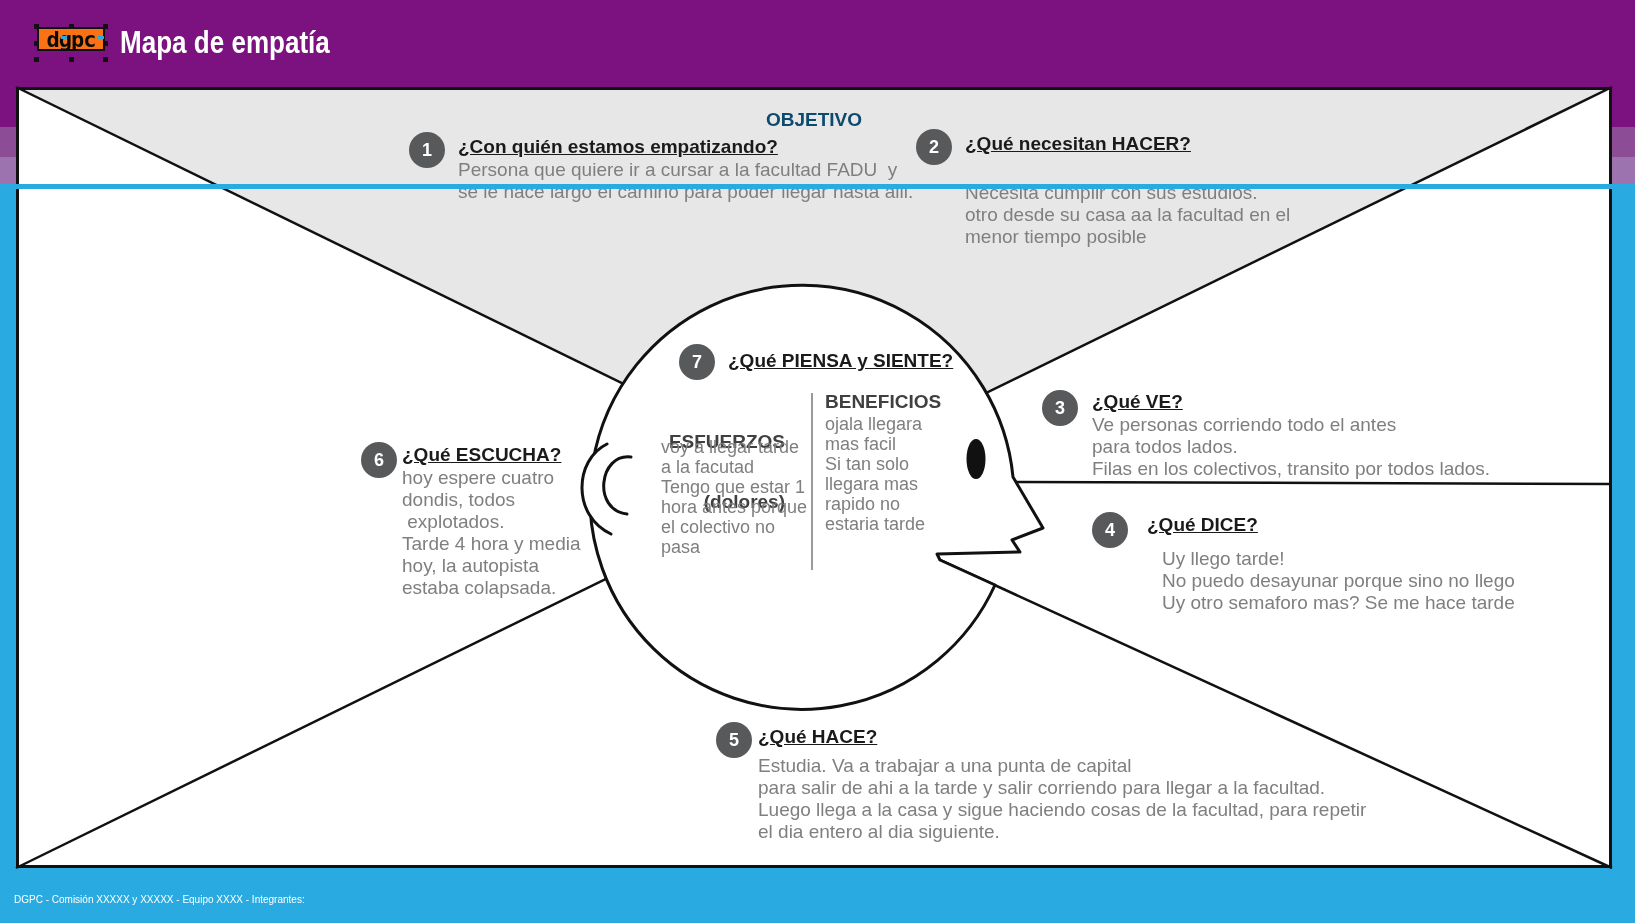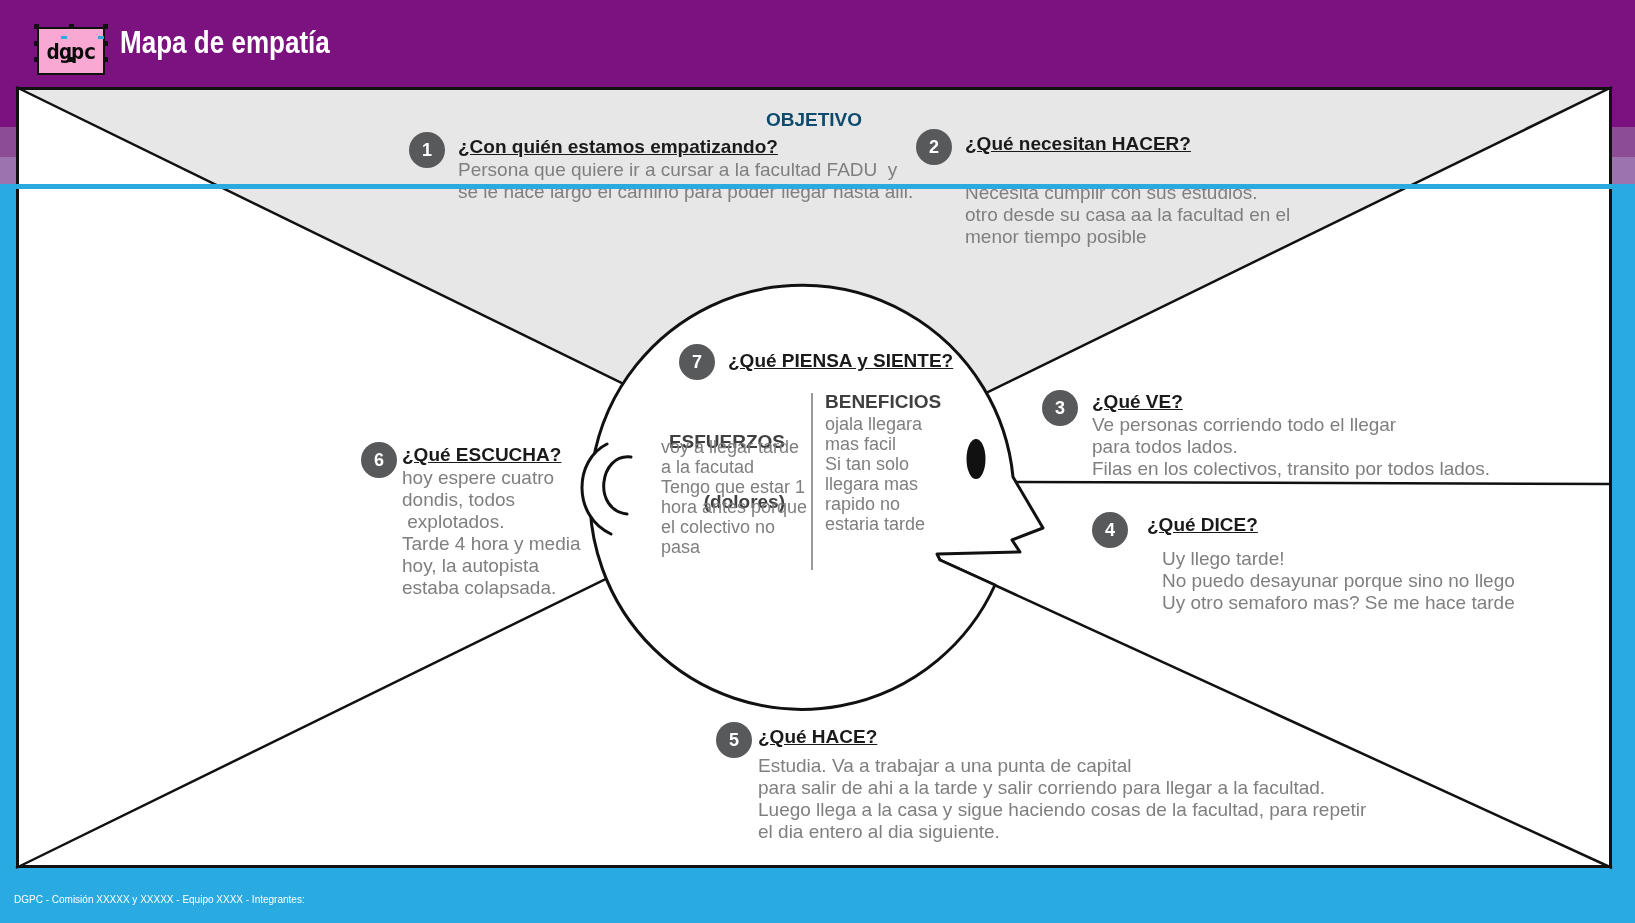--- a/index.html
+++ b/index.html
@@ -12,21 +12,21 @@
   .band-purple-mid{top:127px;height:30px;background:#8D4C96;}
   .band-purple-light{top:157px;height:28px;background:#9C73AE;}
   .band-cyan{top:185px;height:738px;background:#29ABE2;}
   
   .canvas{left:16px;top:87px;width:1596px;height:781px;background:#fff;
           border:3px solid #111;box-sizing:border-box;z-index:1;}
   svg.diagram{left:0;top:0;z-index:2;pointer-events:none;}
   .cyan-line{left:0;top:184px;width:1635px;height:5px;background:#29ABE2;z-index:6;}
   
   .logo-wrap{left:34px;top:24px;width:74px;height:38px;z-index:7;}
-  .logo-box{position:absolute;left:3px;top:3px;width:68px;height:48px;background:#f9a8d4;
+  .logo-box{position:absolute;left:3px;top:3px;width:68px;height:24px;background:#f97316;
             border:2px solid #111;box-sizing:border-box;display:flex;align-items:center;
             justify-content:center;}
   .logo-text{font-family:"DejaVu Sans Mono",monospace;font-weight:bold;font-size:22px;
              color:#0a0a0a;letter-spacing:-1px;}
   .handle{position:absolute;width:5px;height:5px;background:#111;}
   .cursor-dash{position:absolute;width:6px;height:3px;background:#29ABE2;}
   .app-title{left:120px;top:25px;color:#fff;font-size:31px;font-weight:bold;
              transform:scaleX(.84);transform-origin:left top;white-space:pre;z-index:7;}
   
   .txt{z-index:3;}
@@ -100,21 +100,21 @@
   <div class="abs sec-head" style="left:965px;top:133px">¿Qué necesitan HACER?</div>
   <div class="abs sec-body" style="left:965px;top:182px">
     <div>Necesita cumplir con sus estudios.</div>
     <div>otro desde su casa aa la facultad en el</div>
     <div>menor tiempo posible</div>
   </div>
 
   <div class="abs badge" style="left:1042px;top:390px">3</div>
   <div class="abs sec-head" style="left:1092px;top:391px">¿Qué VE?</div>
   <div class="abs sec-body" style="left:1092px;top:414px">
-    <div>Ve personas corriendo todo el llegar</div>
+    <div>Ve personas corriendo todo el antes</div>
     <div>para todos lados.</div>
     <div>Filas en los colectivos, transito por todos lados.</div>
   </div>
 
   <div class="abs badge" style="left:1092px;top:512px">4</div>
   <div class="abs sec-head" style="left:1147px;top:514px">¿Qué DICE?</div>
   <div class="abs sec-body" style="left:1162px;top:548px">
     <div>Uy llego tarde!</div>
     <div>No puedo desayunar porque sino no llego</div>
     <div>Uy otro semaforo mas? Se me hace tarde</div>

